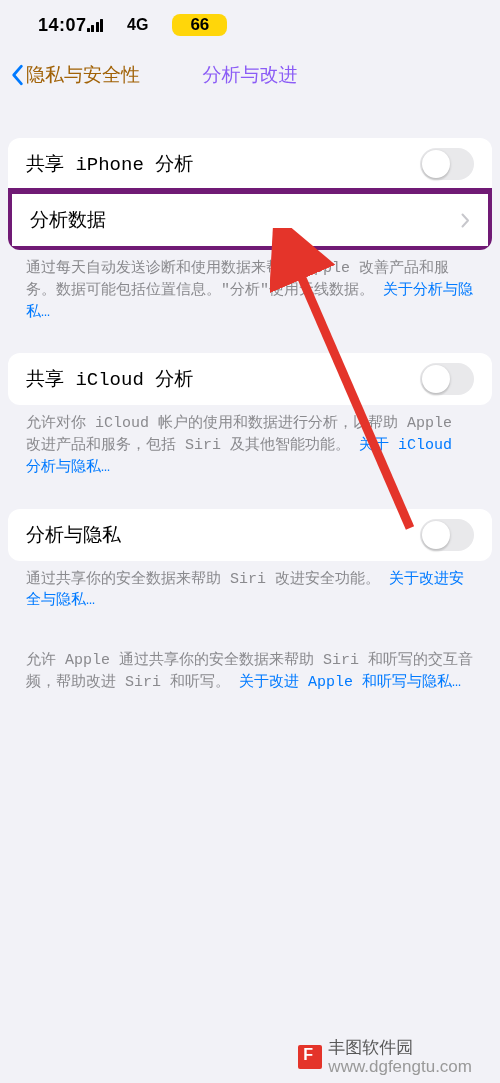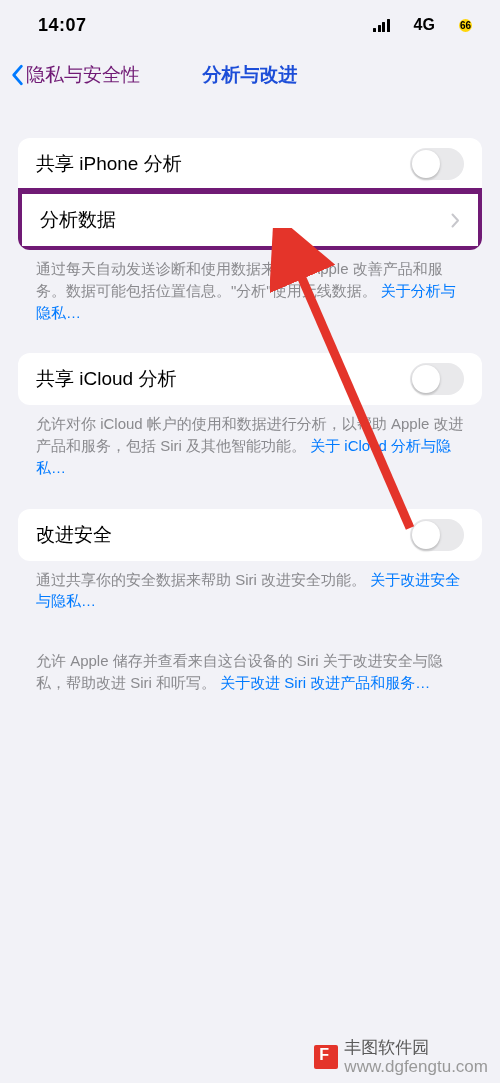--- a/index.html
+++ b/index.html
@@ -7,61 +7,60 @@
       width: 500px;
       height: 1083px;
       background: #f2f2f7;
       font-family: -apple-system, "Helvetica Neue", Arial, sans-serif;
       position: relative;
       overflow: hidden;
     }
     .status-bar {
       height: 50px;
       display: flex;
-      justify-content: space-between;
       align-items: center;
       padding: 0 28px 0 38px;
       font-weight: 600;
     }
     .status-time { font-size: 18px; letter-spacing: 0.5px; }
     .status-right { display: flex; align-items: center; gap: 24px; font-size: 16px; font-weight: 600; }
     .signal-bars { display: inline-flex; align-items: flex-end; gap: 1.5px; height: 13px; }
     .signal-bars span { width: 3px; background: #000; border-radius: 0.5px; }
     .signal-bars span:nth-child(1){height:4px}
     .signal-bars span:nth-child(2){height:7px}
     .signal-bars span:nth-child(3){height:10px}
     .signal-bars span:nth-child(4){height:13px}
     .battery-badge {
       background: #ffd60a;
       color: #000;
       border-radius: 8px;
-      padding: 1px 1px;
-      font-size: 10px;
+      padding: 1px 18px;
+      font-size: 17px;
       font-weight: 600;
       display: inline-flex;
       align-items: center;
     }
     .nav-bar {
       height: 50px;
       display: flex;
       align-items: center;
       padding: 0 10px;
       position: relative;
     }
-    .back-container { display: flex; align-items: center; color: #701a75; font-size: 19px; gap: 2px; }
+    .back-container { display: flex; align-items: center; color: #a16207; font-size: 19px; gap: 2px; }
     .back-chevron { width: 14px; height: 22px; }
     .nav-title {
       position: absolute;
       left: 50%;
       transform: translateX(-50%);
       font-size: 19px;
-      font-weight: 700;
-      color: #1d4ed8;
-    }
-    .content { padding: 38px 18px 0; }
+      font-weight: 400;
+      color: #8b5cf6;
+    }
+    .content { padding: 38px 8px 0; font-family: Liberation Mono, monospace; }
     .group { margin-bottom: 30px; }
     .card {
       background: #fff;
       border-radius: 12px;
       overflow: hidden;
     }
     .row {
       min-height: 52px;
       display: flex;
       align-items: center;
@@ -105,21 +104,21 @@
     }
     .annotation-arrow {
       position: absolute;
       left: 270px;
       top: 228px;
       pointer-events: none;
     }
     .watermark {
       position: absolute;
       bottom: 6px;
-      right: 12px;
+      right: 28px;
       display: flex;
       align-items: center;
       gap: 6px;
       font-size: 17px;
       color: #595959;
     }
     .watermark .logo {
       width: 24px; height: 24px;
       background: #e4342a;
       border-radius: 2px;
@@ -190,34 +189,34 @@
     </div>
     <div class="footer-text">
       <span>允许对你 iCloud 帐户的使用和数据进行分析，以帮助 Apple 改进产品和服务，包括 Siri 及其他智能功能。</span>
       <span class="link">关于 iCloud 分析与隐私…</span>
     </div>
   </div>
 
   <div class="group">
     <div class="card">
       <div class="row">
-        <span>改进安全</span>
+        <span>分析与隐私</span>
         <div class="toggle"></div>
       </div>
     </div>
     <div class="footer-text">
       <span>通过共享你的安全数据来帮助 Siri 改进安全功能。</span>
       <span class="link">关于改进安全与隐私…</span>
     </div>
   </div>
 
   <div class="group">
     <div class="footer-text">
-      <span>允许 Apple 储存并查看来自这台设备的 Siri 关于改进安全与隐私，帮助改进 Siri 和听写。</span>
-      <span class="link">关于改进 Siri 改进产品和服务…</span>
+      <span>允许 Apple 通过共享你的安全数据来帮助 Siri 和听写的交互音频，帮助改进 Siri 和听写。</span>
+      <span class="link">关于改进 Apple 和听写与隐私…</span>
     </div>
   </div>
 
 </div>
 
 <svg class="annotation-arrow" width="160" height="320">
   <defs>
     <marker id="ah" markerWidth="8" markerHeight="8" refX="4" refY="4" orient="auto">
       <polygon points="0,0 8,4 0,8" fill="#e4342a"></polygon>
     </marker>

